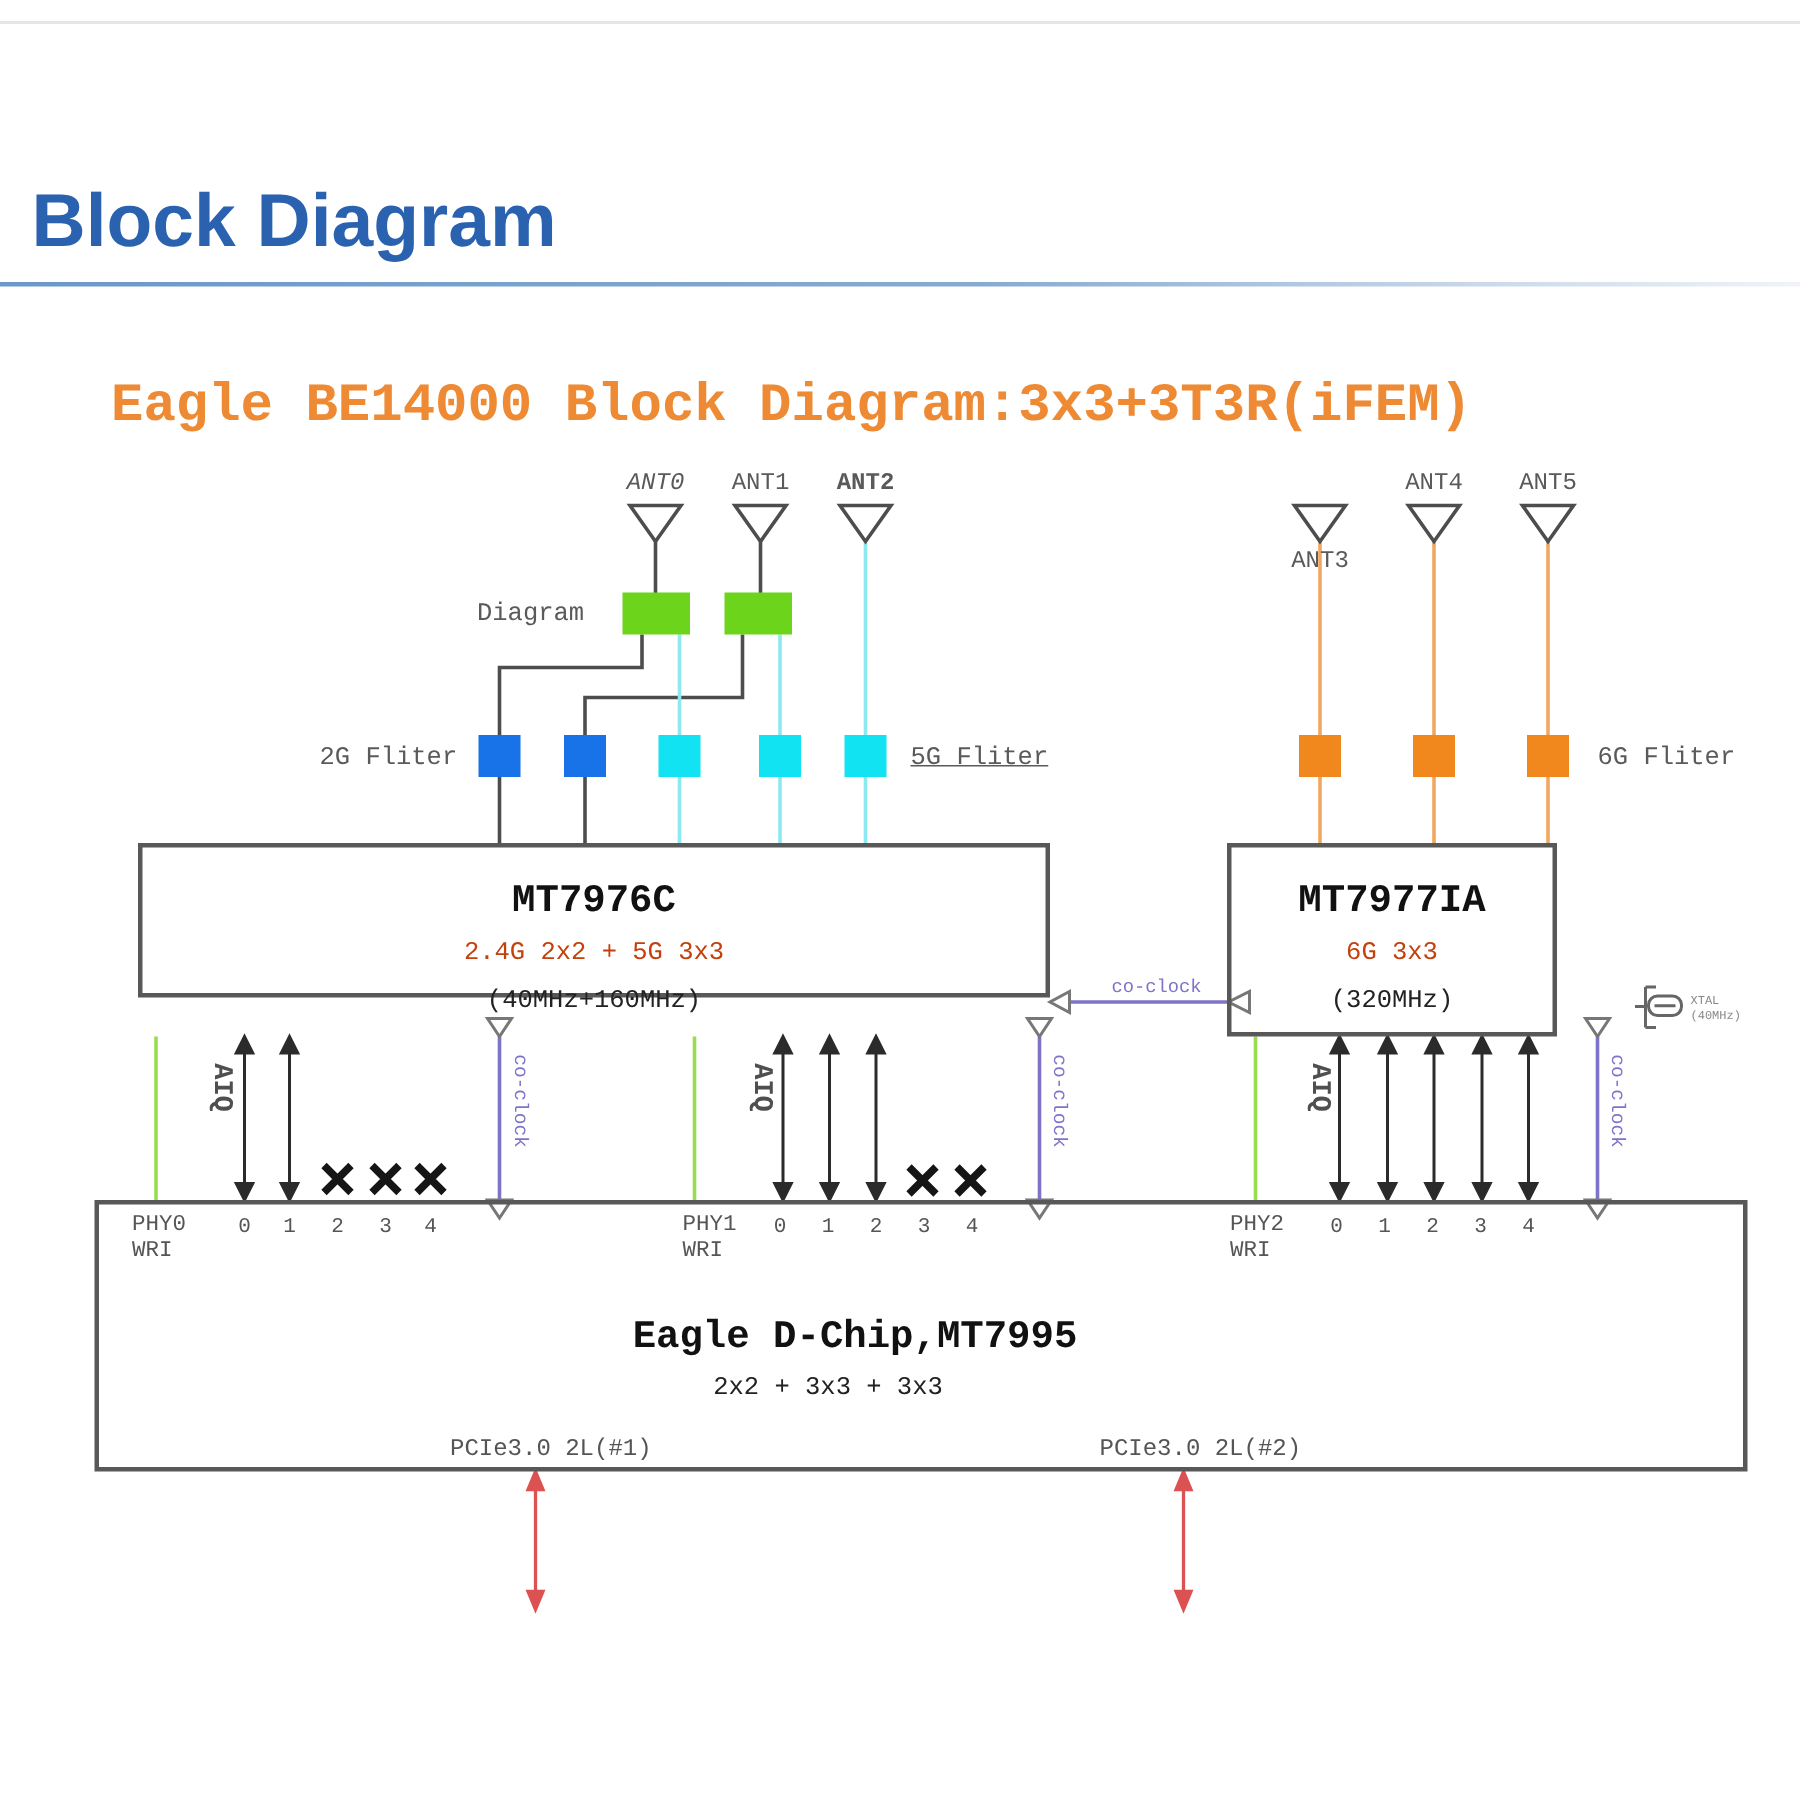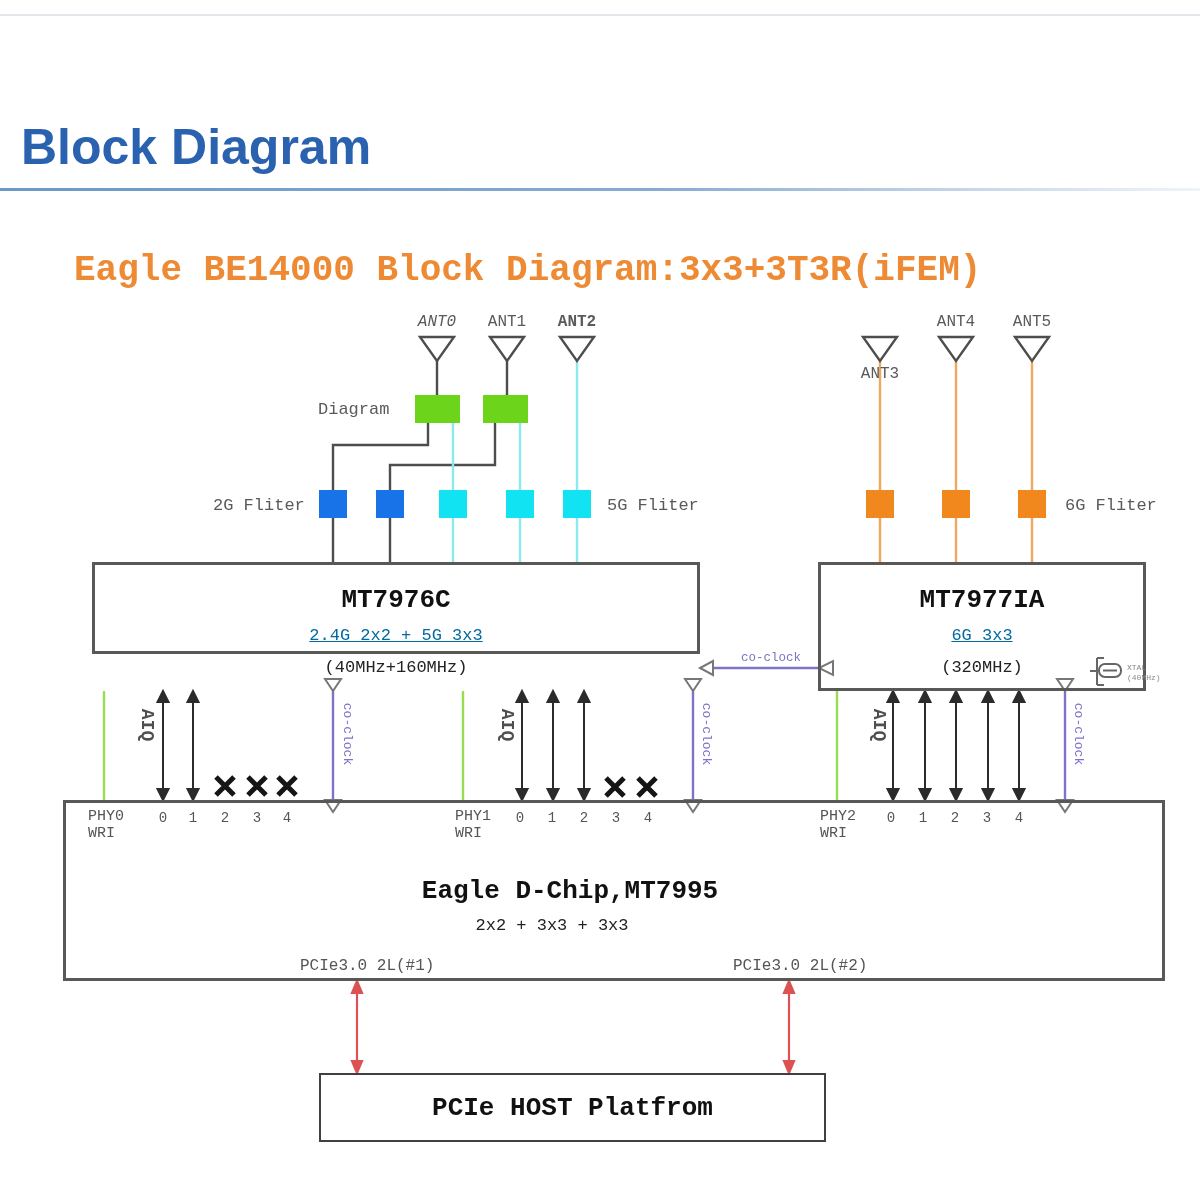--- a/index.html
+++ b/index.html
@@ -20,21 +20,21 @@
   .coclk{font-size:13px;color:#7d74c9;}
   .coclk-h{font-size:12.5px;color:#7d74c9;}
   .dipx{width:45px;height:28px;background:#6bd41b;}
   .filt{width:28px;height:28px;}
   .f-blue{background:#1973e8;}
   .f-cyan{background:#12e3f2;}
   .f-orange{background:#f1881d;}
   .chipbox{box-sizing:border-box;border:3px solid #585858;background:transparent;
            display:flex;flex-direction:column;align-items:center;color:#111;}
   .chip-name{font-size:26px;font-weight:bold;margin-top:20px;}
-  .chip-spec{font-size:17px;color:#0369a1;margin-top:11px;text-decoration:underline;}
+  .chip-spec{font-size:17px;color:#c2410c;margin-top:11px;}
   .chip-band{font-size:17px;color:#222;margin-top:13px;}
   .host{box-sizing:border-box;border:2.5px solid #404040;display:flex;
         align-items:center;justify-content:center;font-size:26px;font-weight:bold;color:#111;}
   .phy{font-size:15px;color:#555;line-height:17px;white-space:pre;}
   .pnum{font-size:14px;color:#555;}
   .pcie{font-size:16px;color:#555;white-space:nowrap;}
   .xtal-txt{font-size:8px;color:#888;line-height:9px;white-space:nowrap;}
   svg{position:absolute;left:0;top:0;}
 </style>
 </head>
@@ -170,33 +170,33 @@
   <div class="abs lbl17" style="left:318px;top:400px;">Diagram</div>
   <div class="abs dipx" style="left:415px;top:395px;"></div>
   <div class="abs dipx" style="left:483px;top:395px;"></div>
 
   <div class="abs lbl17" style="left:213px;top:496px;">2G Fliter</div>
   <div class="abs filt f-blue" style="left:319px;top:490px;"></div>
   <div class="abs filt f-blue" style="left:376px;top:490px;"></div>
   <div class="abs filt f-cyan" style="left:439px;top:490px;"></div>
   <div class="abs filt f-cyan" style="left:506px;top:490px;"></div>
   <div class="abs filt f-cyan" style="left:563px;top:490px;"></div>
-  <div class="abs lbl17" style="left:607px;top:496px;">5G Fliter</div>
+  <div class="abs lbl17" style="left:607px;top:496px;text-decoration:underline;">5G Fliter</div>
   <div class="abs filt f-orange" style="left:866px;top:490px;"></div>
   <div class="abs filt f-orange" style="left:942px;top:490px;"></div>
   <div class="abs filt f-orange" style="left:1018px;top:490px;"></div>
   <div class="abs lbl17" style="left:1065px;top:496px;">6G Fliter</div>
 
-  <div class="abs chipbox" style="left:92px;top:562px;width:608px;height:92px;">
+  <div class="abs chipbox" style="left:92px;top:562px;width:608px;height:103px;">
     <div class="chip-name">MT7976C</div>
     <div class="chip-spec">2.4G 2x2 + 5G 3x3</div>
     <div class="chip-band">(40MHz+160MHz)</div>
   </div>
 
-  <div class="abs chipbox" style="left:818px;top:562px;width:328px;height:129px;">
+  <div class="abs chipbox" style="left:818px;top:562px;width:220px;height:129px;">
     <div class="chip-name">MT7977IA</div>
     <div class="chip-spec">6G 3x3</div>
     <div class="chip-band">(320MHz)</div>
   </div>
 
   <div class="abs xtal-txt" style="left:1127px;top:663px;">XTAL</div>
   <div class="abs xtal-txt" style="left:1127px;top:673px;">(40MHz)</div>
 
   <div class="abs coclk-h cx" style="left:771px;top:651px;">co-clock</div>
 
@@ -228,17 +228,14 @@
   <div class="abs pnum cx" style="left:616px;top:810px;">3</div>
   <div class="abs pnum cx" style="left:648px;top:810px;">4</div>
 
   <div class="abs phy" style="left:820px;top:808px;"><span>PHY2</span><br><span>WRI</span></div>
   <div class="abs pnum cx" style="left:891px;top:810px;">0</div>
   <div class="abs pnum cx" style="left:923px;top:810px;">1</div>
   <div class="abs pnum cx" style="left:955px;top:810px;">2</div>
   <div class="abs pnum cx" style="left:987px;top:810px;">3</div>
   <div class="abs pnum cx" style="left:1019px;top:810px;">4</div>
 
-  <div class="abs host" style="left:319px;top:1073px;width:507px;height:69px;">
-    <span>PCIe HOST Platfrom</span>
-  </div>
 
 </div>
 
 </body></html>

